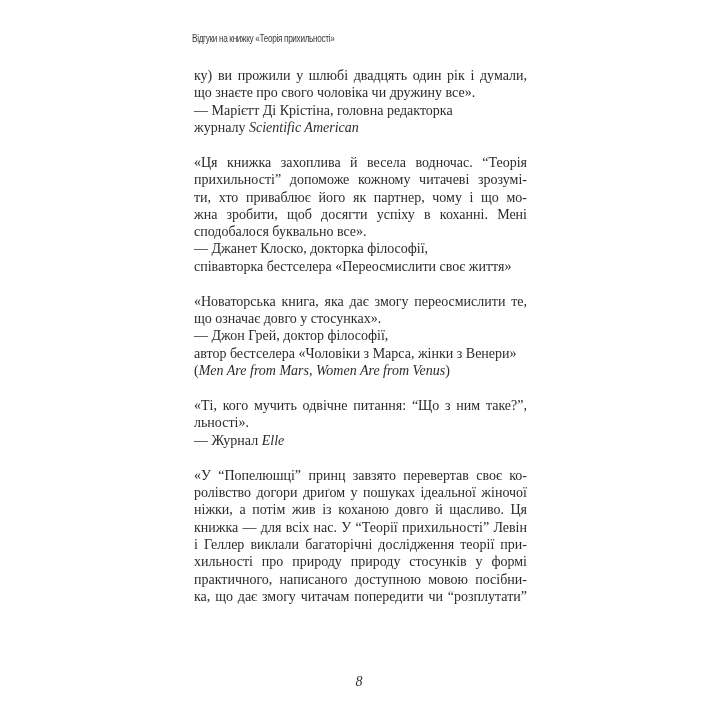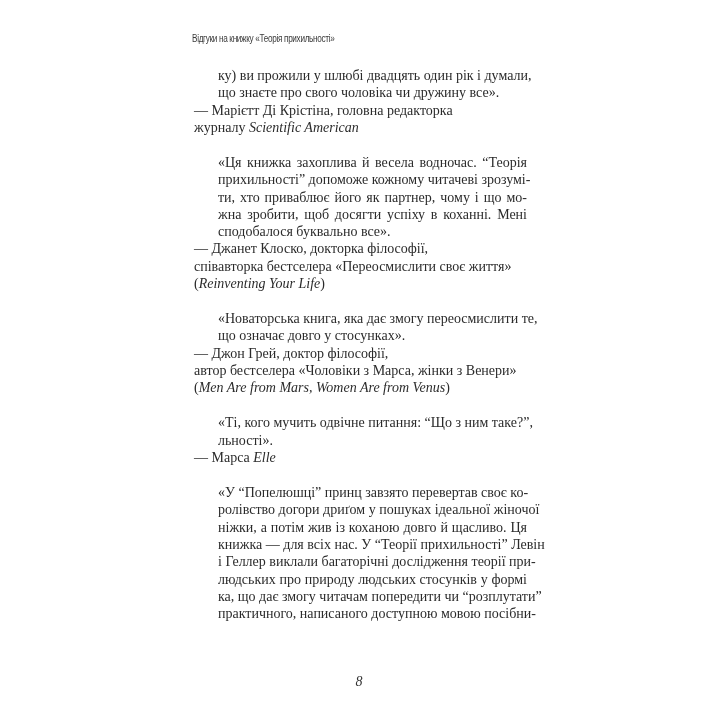--- a/index.html
+++ b/index.html
@@ -11,21 +11,21 @@
     position: absolute; left: 192px; top: 33px;
     font-family: "Liberation Sans", "DejaVu Sans", sans-serif;
     font-size: 10px; color: #3a3a3a; letter-spacing: -0.4px;
     transform: scaleX(0.82); transform-origin: left top; white-space: nowrap;
   }
   .body-text {
     position: absolute; left: 194px; top: 67px; width: 333px;
     font-size: 14px; line-height: 17.3px;
   }
   .para { margin: 0 0 17.8px 0; }
-  .line { display: block; white-space: nowrap; text-align: justify; text-align-last: justify; height: 17.3px; margin-left: 24px; }
+  .line { display: block; white-space: nowrap; text-align: justify; text-align-last: justify; height: 17.3px; }
   .line.last { text-align-last: left; }
   .attr { display: block; white-space: nowrap; height: 17.3px; }
   .attr .it { }
   i, .it { font-style: italic; }
   .page-number {
     position: absolute; left: 352px; top: 674px; width: 14px; text-align: center;
     font-size: 14px; font-style: italic; color: #333;
   }
 </style>
 </head>
@@ -43,43 +43,42 @@
   </div>
 
   <div class="para">
     <span class="line">«Ця книжка захоплива й весела водночас. “Теорія</span>
     <span class="line">прихильності” допоможе кожному читачеві зрозумі-</span>
     <span class="line">ти, хто приваблює його як партнер, чому і що мо-</span>
     <span class="line">жна зробити, щоб досягти успіху в коханні. Мені</span>
     <span class="line last">сподобалося буквально все».</span>
     <span class="attr">— Джанет Клоско, докторка філософії,</span>
     <span class="attr">співавторка бестселера «Переосмислити своє життя»</span>
-    <span class="attr"><span>(</span><span class="it">Reinventing Your Life</span><span>)</span></span>
   </div>
 
   <div class="para">
     <span class="line">«Новаторська книга, яка дає змогу переосмислити те,</span>
     <span class="line last">що означає довго у стосунках».</span>
     <span class="attr">— Джон Грей, доктор філософії,</span>
     <span class="attr">автор бестселера «Чоловіки з Марса, жінки з Венери»</span>
     <span class="attr"><span>(</span><span class="it">Men Are from Mars, Women Are from Venus</span><span>)</span></span>
   </div>
 
   <div class="para">
     <span class="line">«Ті, кого мучить одвічне питання: “Що з ним таке?”,</span>
     <span class="line last">льності».</span>
-    <span class="attr"><span>— Марса </span><span class="it">Elle</span></span>
+    <span class="attr"><span>— Журнал </span><span class="it">Elle</span></span>
   </div>
 
   <div class="para">
     <span class="line">«У “Попелюшці” принц завзято перевертав своє ко-</span>
     <span class="line">ролівство догори дриґом у пошуках ідеальної жіночої</span>
     <span class="line">ніжки, а потім жив із коханою довго й щасливо. Ця</span>
     <span class="line">книжка — для всіх нас. У “Теорії прихильності” Левін</span>
     <span class="line">і Геллер виклали багаторічні дослідження теорії при-</span>
-    <span class="line">людських про природу людських стосунків у формі</span>
+    <span class="line">хильності про природу природу стосунків у формі</span>
+    <span class="line">практичного, написаного доступною мовою посібни-</span>
     <span class="line">ка, що дає змогу читачам попередити чи “розплутати”</span>
-    <span class="line">практичного, написаного доступною мовою посібни-</span>
   </div>
 
 </div>
 
 <div class="page-number">8</div>
 
 </body></html>

